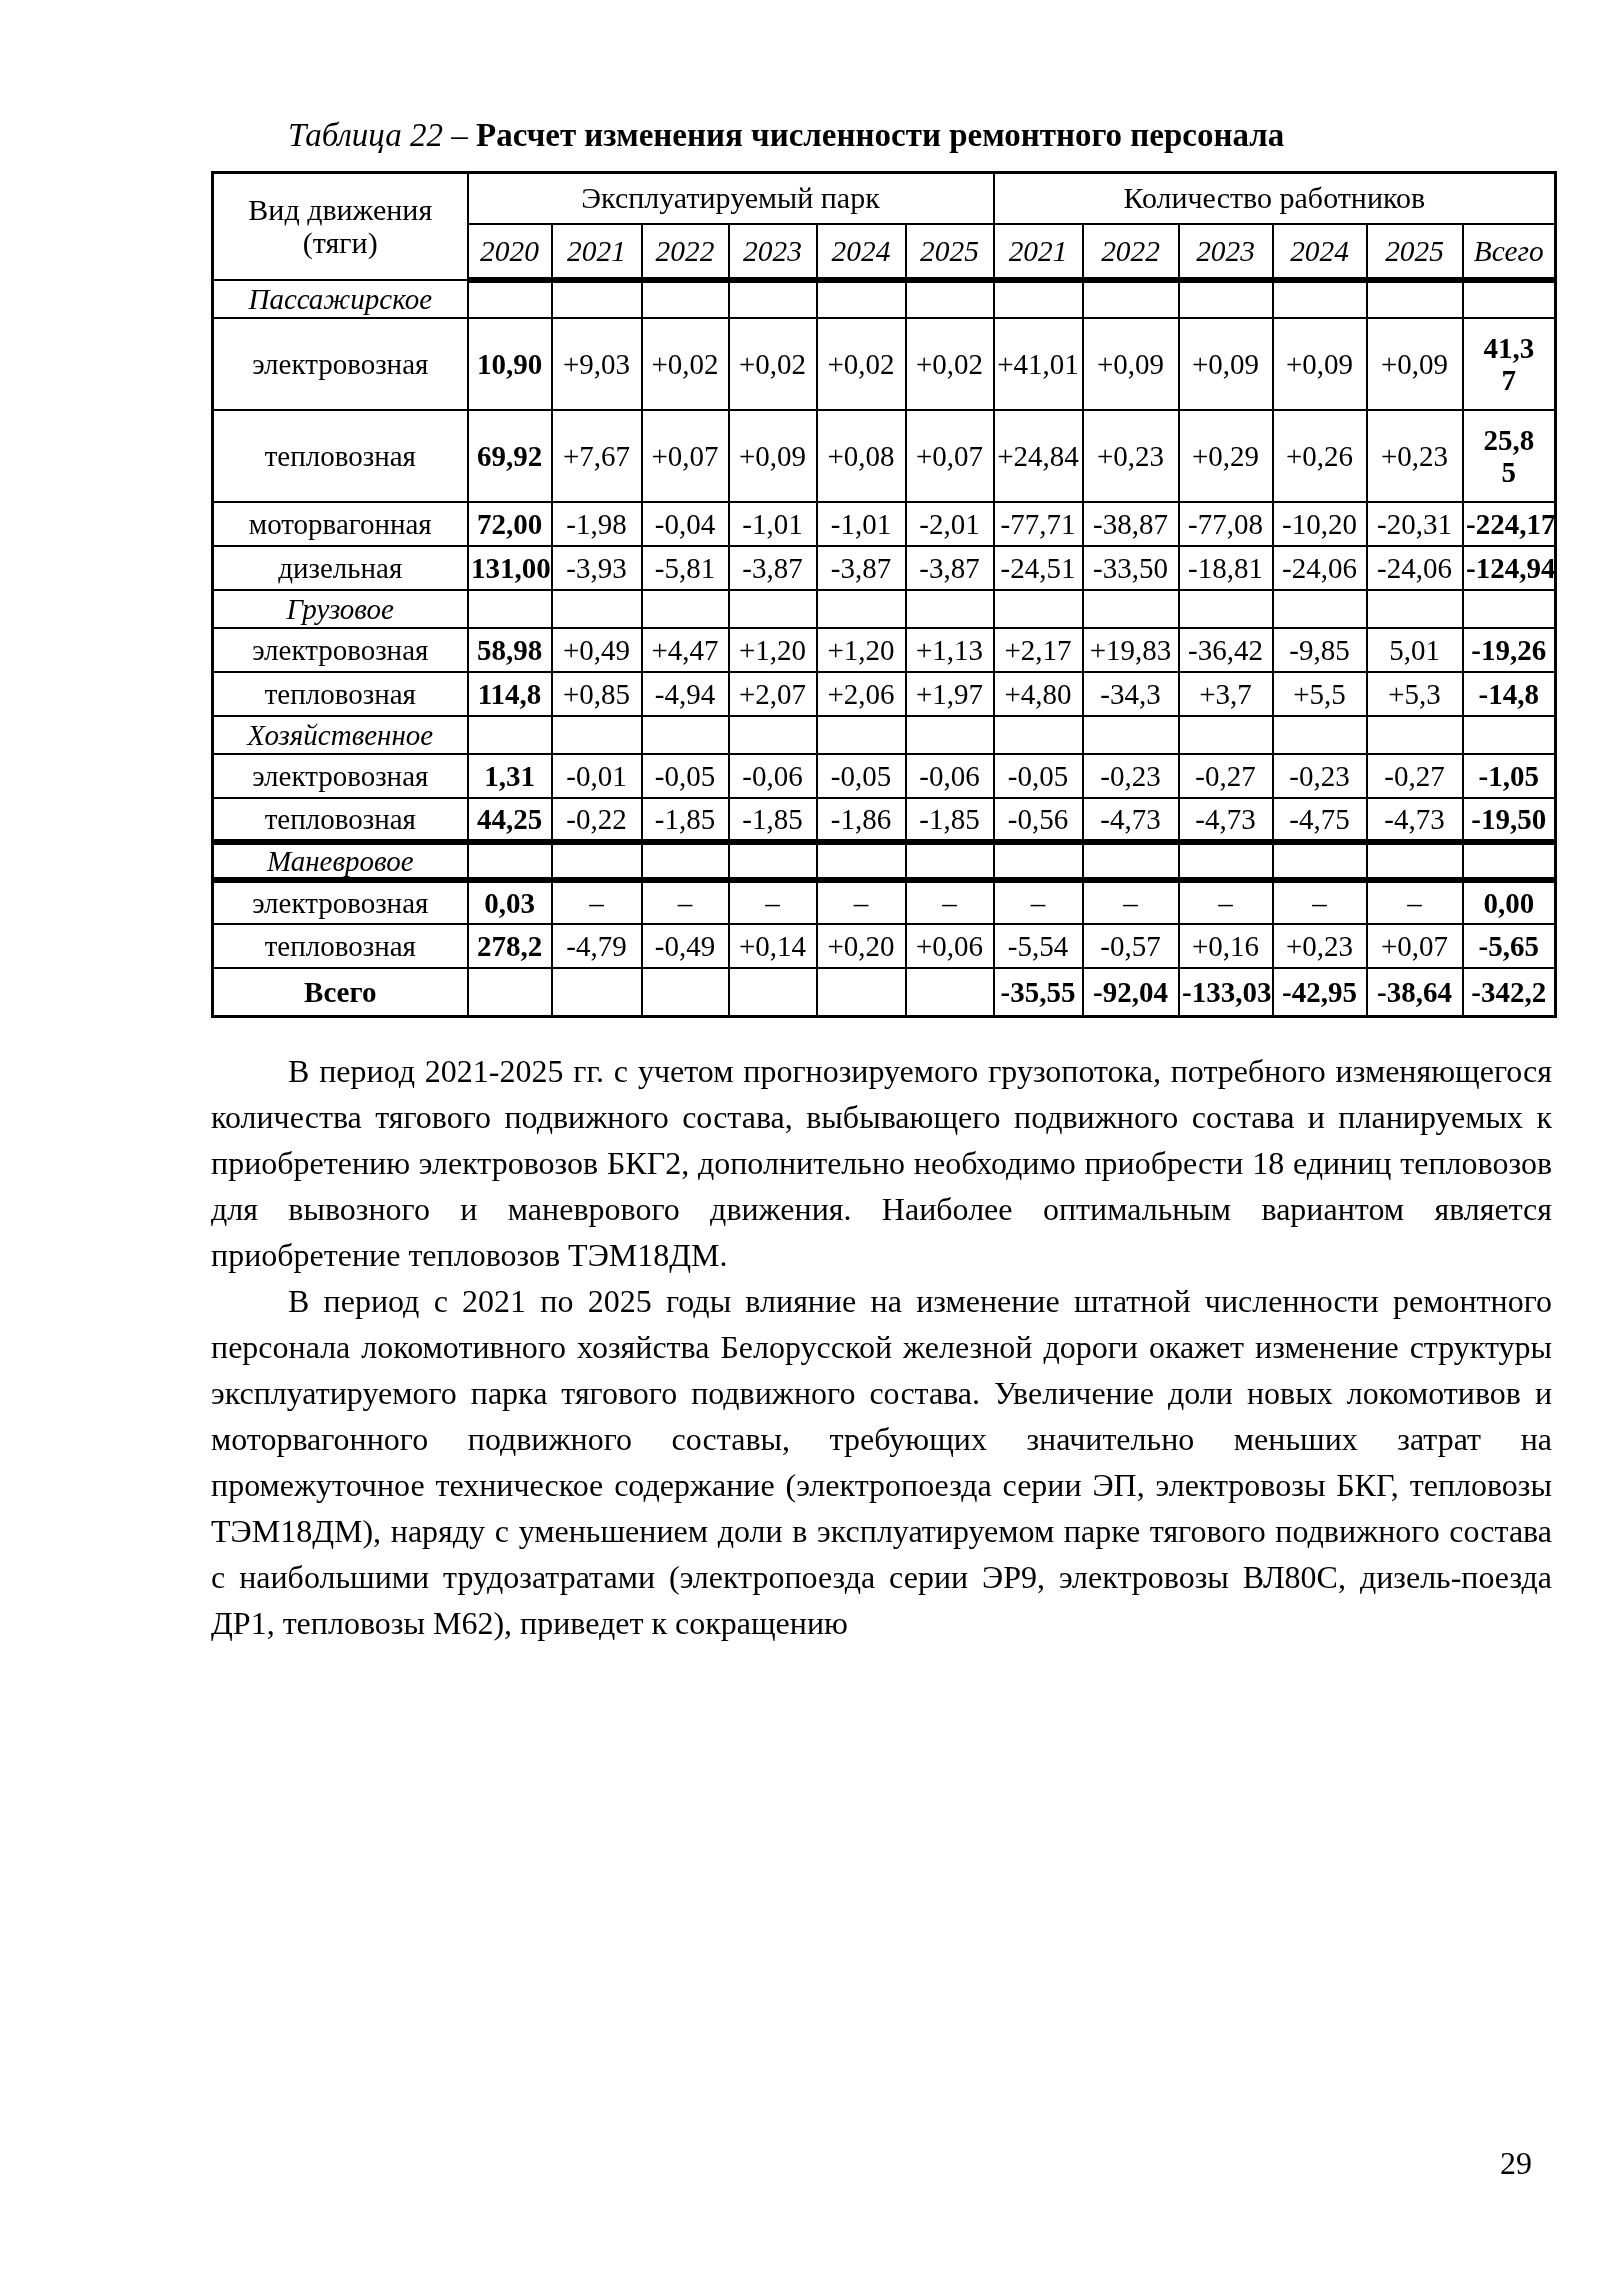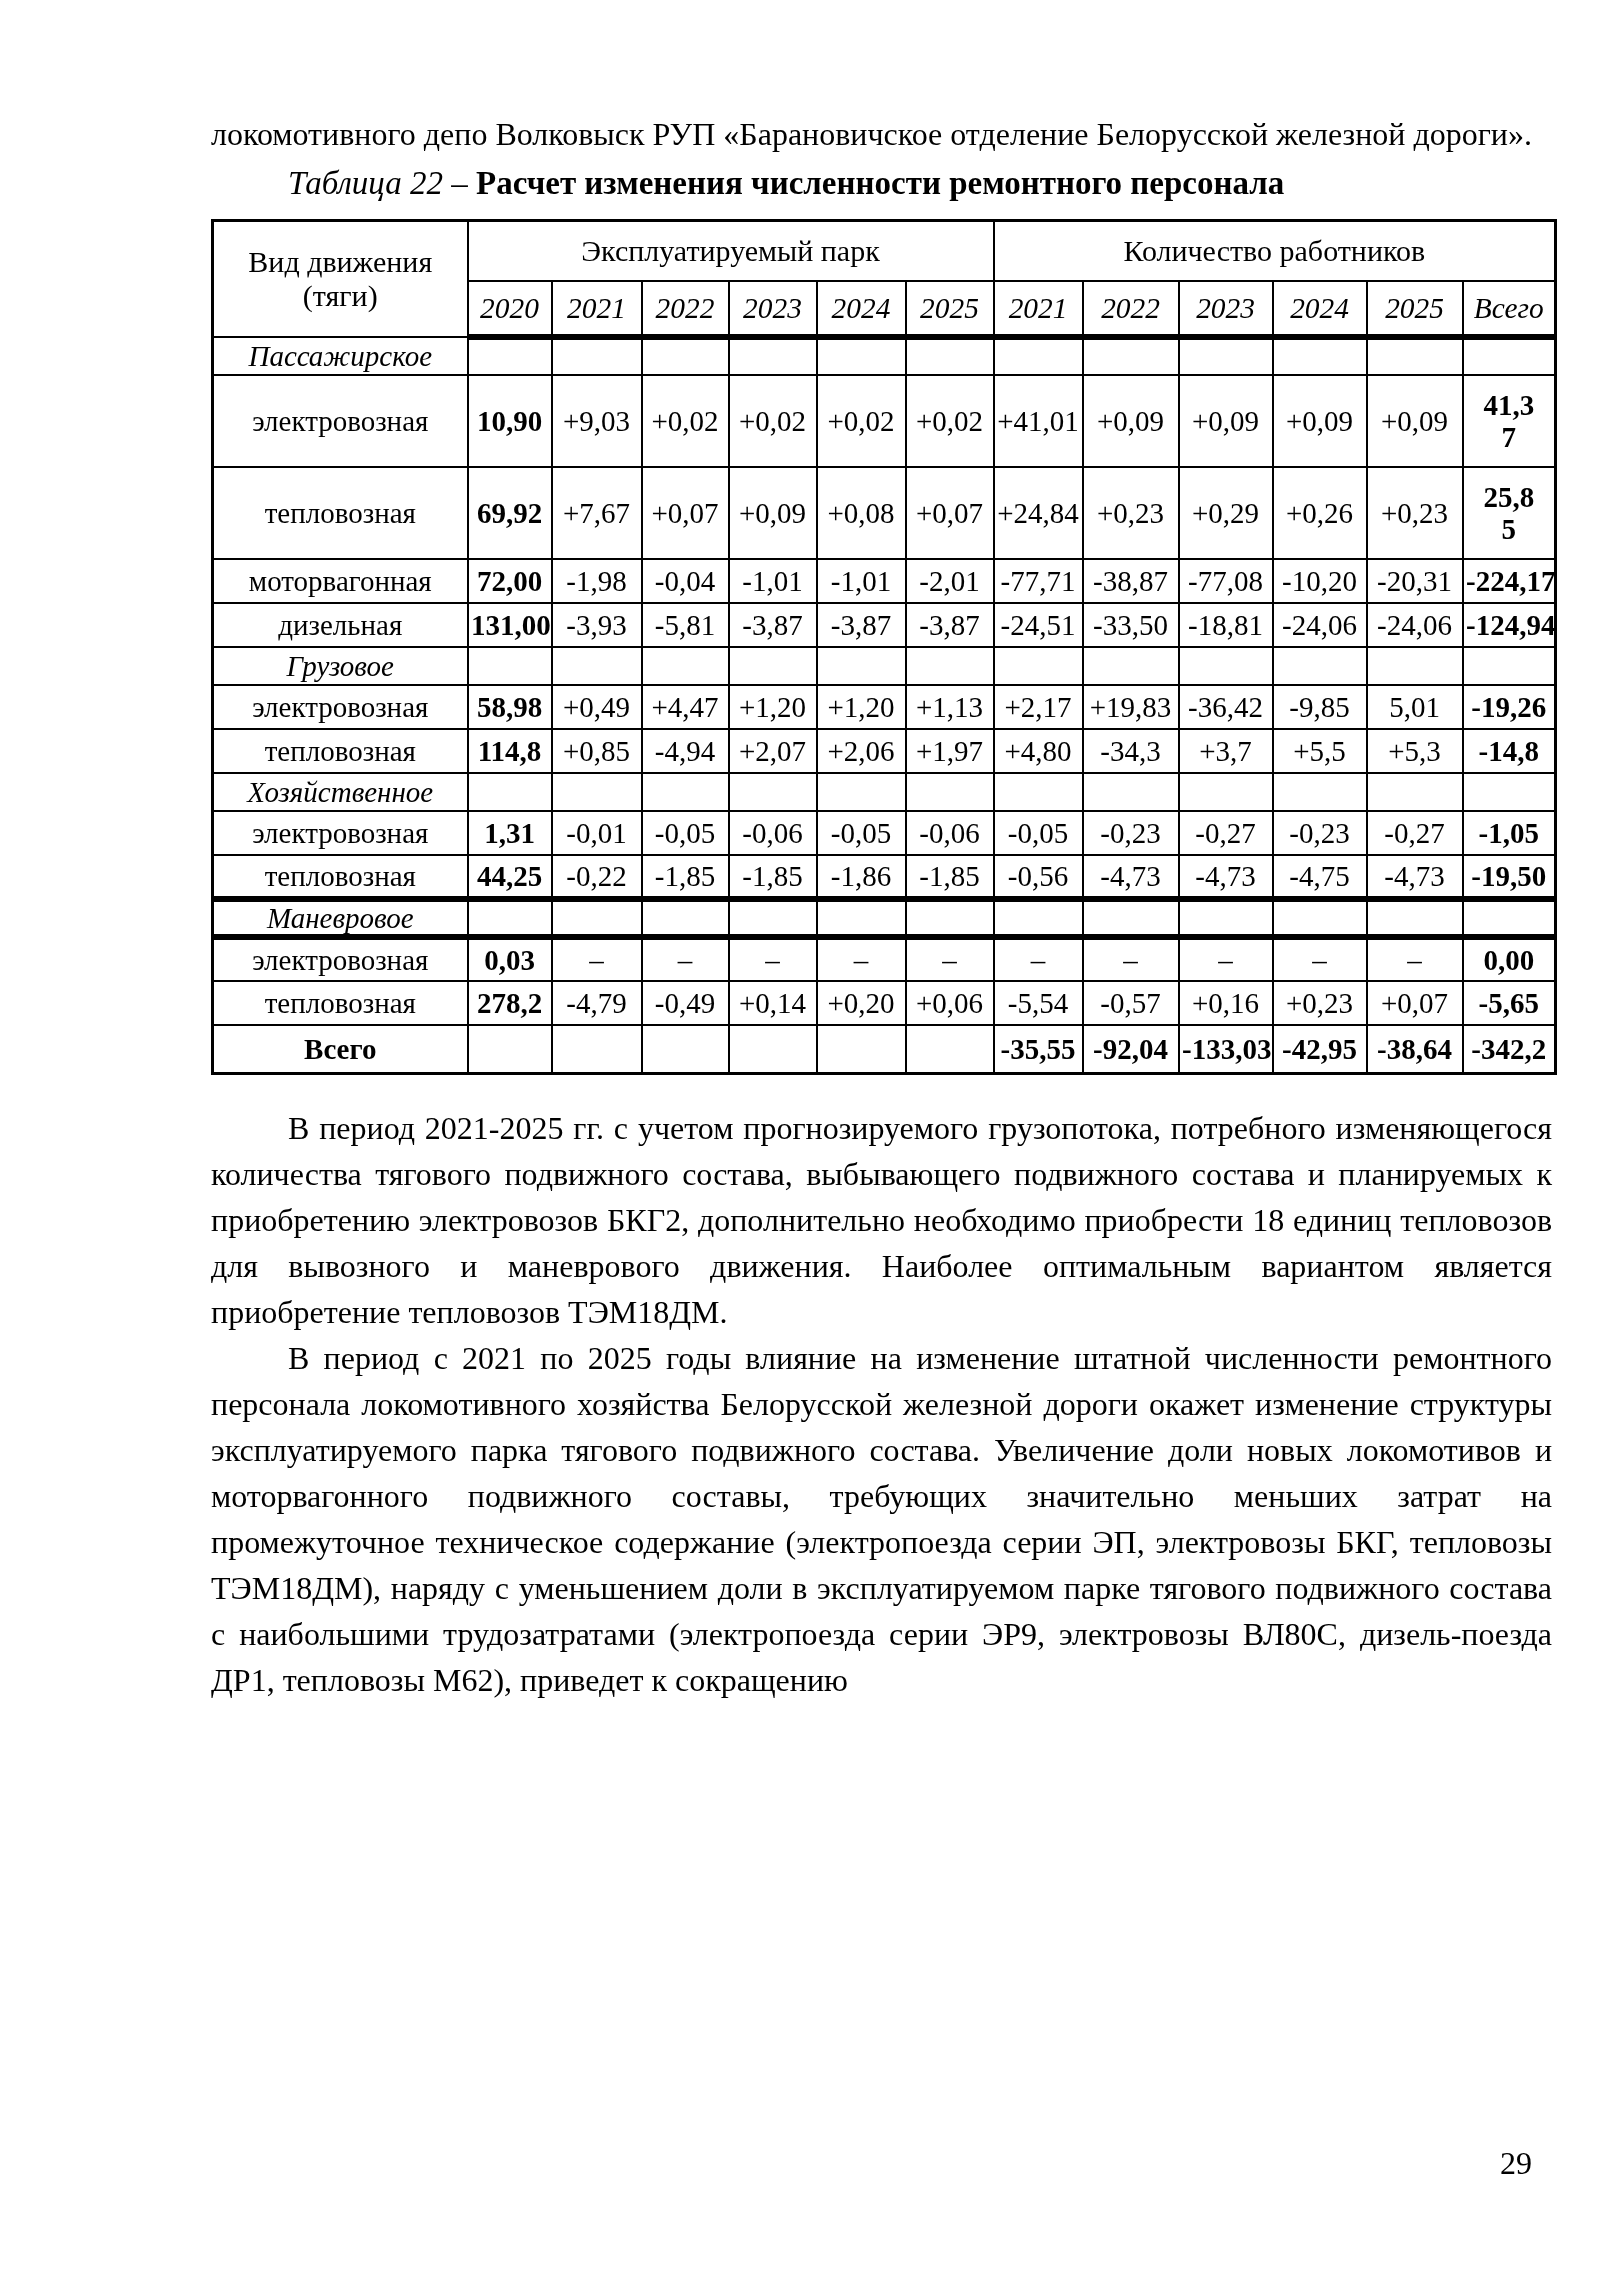--- a/index.html
+++ b/index.html
@@ -39,21 +39,21 @@
   table.t td{
     border:2.6px solid #000;
     text-align:center;
     vertical-align:middle;
     padding:0 2.6px;
     font-size:29px;
     line-height:1.12;
     white-space:pre-line;
     overflow:hidden;
   }
-  tr.head-top{height:61px;}
+  tr.head-top{height:52px;}
   tr.head-top td{font-size:30px;}
   tr.head-years{height:56px;font-style:italic;}
   tr.head-years td{font-size:29.4px;}
   td.rowlabel{
     text-align:left;
     font-size:30px;
     padding-left:6.5px;
     white-space:normal;
   }
   tr.section{height:38px;}
@@ -75,21 +75,20 @@
     font-family:"Liberation Serif", serif;
   }
 </style>
 </head>
 <body>
 
 <div class="page">
   <div class="content">
 
     <div class="intro">
-      <p>локомотивного депо Волковыск РУП «Барановичское отделение Белорусской железной дороги».</p>
     </div>
 
     <p class="caption indent"><span class="cap-label">Таблица 22</span> <span class="cap-sep">–</span> <span class="cap-title">Расчет изменения численности ремонтного персонала</span></p>
 
     <table class="t">
       <colgroup>
         <col style="width:255px">
         <col style="width:84px">
           <col style="width:90px">
           <col style="width:87px">

